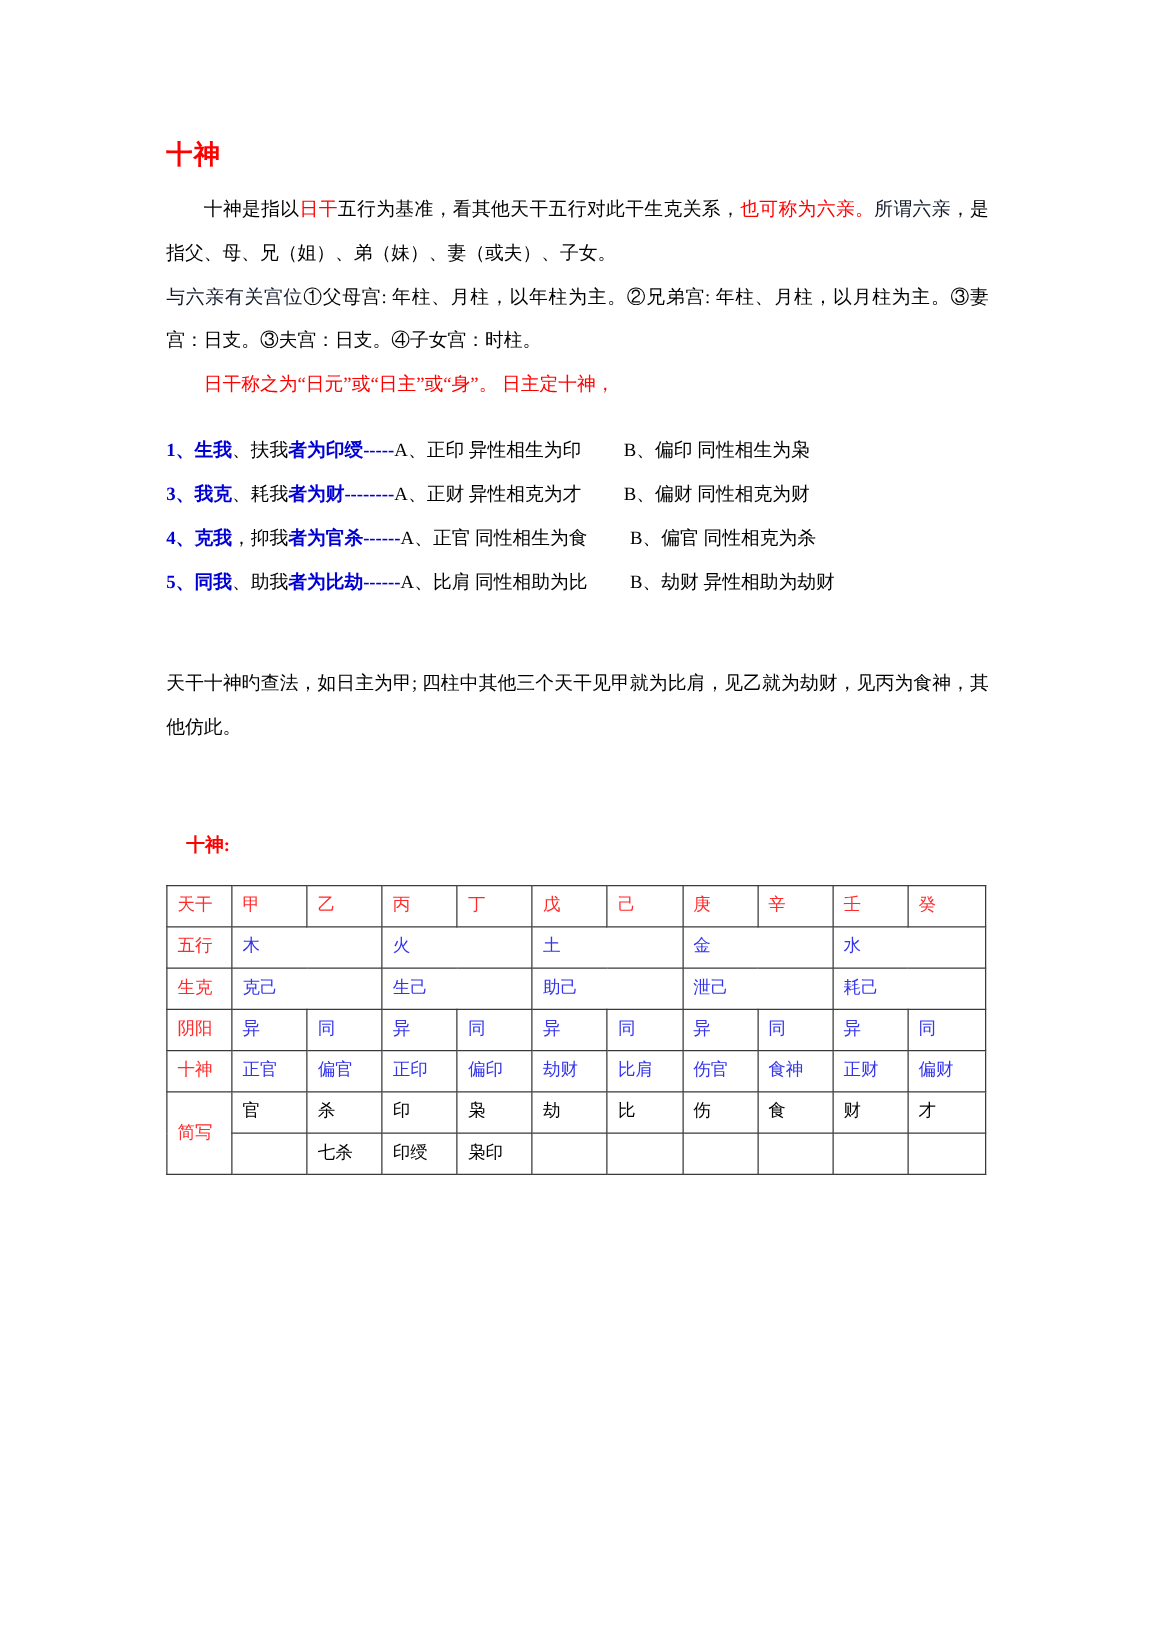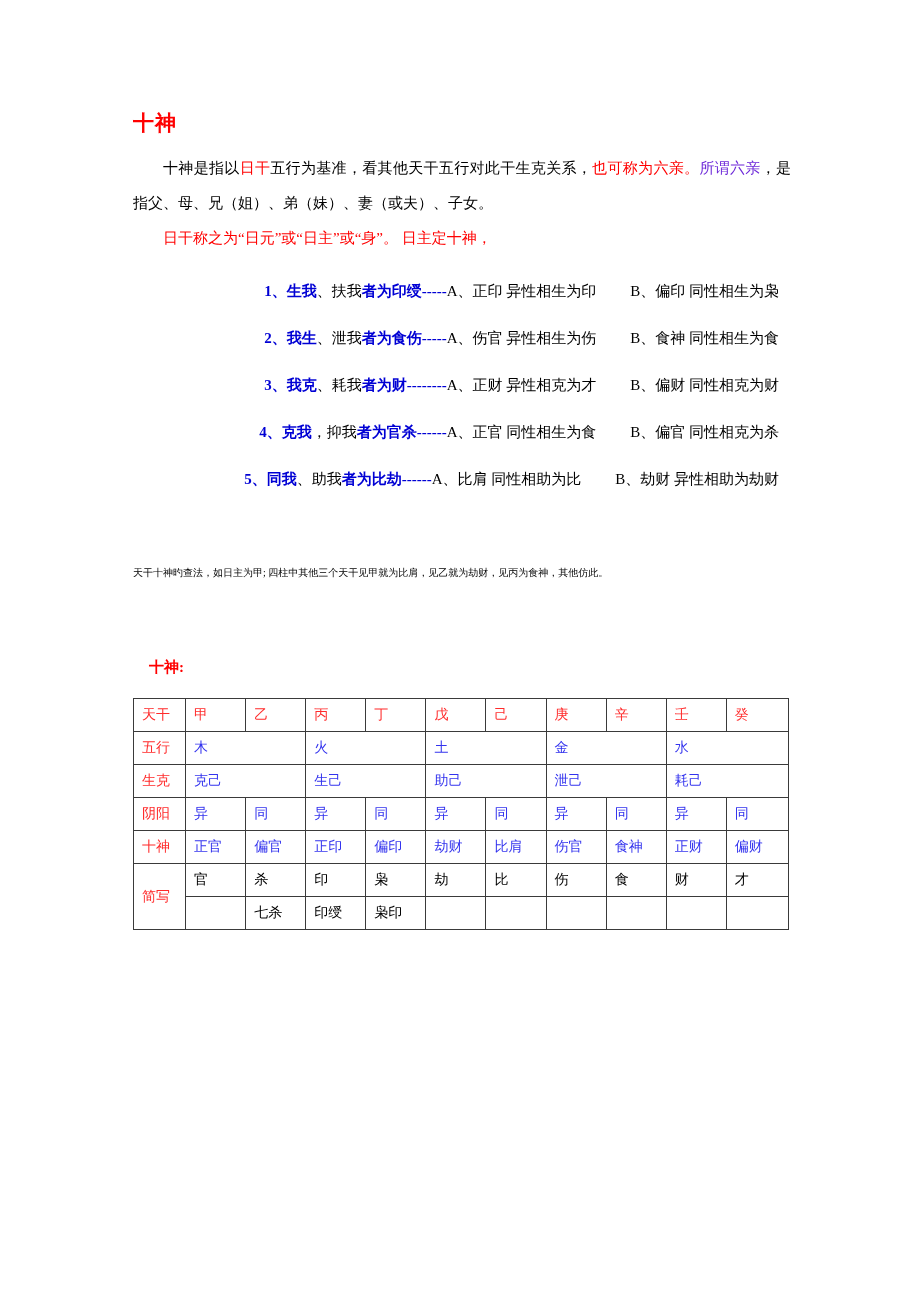--- a/index.html
+++ b/index.html
@@ -42,44 +42,43 @@
     line-height: 35px;
     margin: 0;
     text-align: justify;
     text-justify: inter-ideograph;
   }
   p.para.indent {
     text-indent: 2em;
   }
 
   .red      { color: #FF0000; }
-  .blue-lt  { color: #6d28d9; margin-top: 19px; }
+  .blue-lt  { color: #0f172a; margin-top: 19px; }
   .blue-bold{ color: #0000D4; font-weight: bold; }
 
   .list-block {
     margin-top: 18px;
   }
   p.list-line {
     font-size: 15px;
     line-height: 35px;
-    margin: 12px;
+    margin: 0;
     white-space: nowrap;
-    text-align: right;
   }
   p.list-line .tail {
     color: #000000;
     font-weight: normal;
   }
   p.list-line .colB {
     display: inline-block;
     padding-left: 34px;
   }
 
   p.note-para {
-    font-size: 10px;
+    font-size: 15px;
     line-height: 35px;
     margin: 0;
     text-align: justify;
     text-justify: inter-ideograph;
   }
 
   h2.section-title {
     font-size: 15px;
     font-weight: bold;
     color: #FF0000;
@@ -119,34 +118,34 @@
 <div class="page">
   <div class="content">
 
     <h1 class="doc-title">十神</h1>
 
     <p class="para indent">
       <span>十神是指以</span><span class="red">日干</span><span>五行为基准，看其他天干五行对此干生克关系，</span><span class="red">也可称为六亲。</span><span class="blue-lt">所谓六亲</span><span>，是指父、母、兄（姐）、弟（妹）、妻（或夫）、子女。</span>
     </p>
 
 
+    <p class="para">
+      <span class="blue-lt">与六亲有关宫位</span><span>①父母宫: 年柱、月柱，以年柱为主。②兄弟宫: 年柱、月柱，以月柱为主。③妻宫：日支。③夫宫：日支。④子女宫：时柱。</span>
+    </p>
 
     <p class="para indent">
       <span class="red">日干称之为“日元”或“日主”或“身”。  日主定十神，</span>
     </p>
 
     <div class="list-block">
 
       <p class="list-line">
         <span class="blue-bold">1、</span><span class="blue-bold">生我</span><span class="tail">、扶我</span><span class="blue-bold">者为印绶</span><span class="blue-bold">-----</span><span class="tail">A、正印  异性相生为印</span><span class="tail colB">B、偏印  同性相生为枭</span>
       </p>
 
-      <p class="list-line">
-        <span class="blue-bold">2、</span><span class="blue-bold">我生</span><span class="tail">、泄我</span><span class="blue-bold">者为食伤</span><span class="blue-bold">-----</span><span class="tail">A、伤官  异性相生为伤</span><span class="tail colB">B、食神  同性相生为食</span>
-      </p>
 
       <p class="list-line">
         <span class="blue-bold">3、</span><span class="blue-bold">我克</span><span class="tail">、耗我</span><span class="blue-bold">者为财</span><span class="blue-bold">--------</span><span class="tail">A、正财  异性相克为才</span><span class="tail colB">B、偏财  同性相克为财</span>
       </p>
 
       <p class="list-line">
         <span class="blue-bold">4、</span><span class="blue-bold">克我</span><span class="tail">，抑我</span><span class="blue-bold">者为官杀</span><span class="blue-bold">------</span><span class="tail">A、正官  同性相生为食</span><span class="tail colB">B、偏官  同性相克为杀</span>
       </p>
 
       <p class="list-line">

